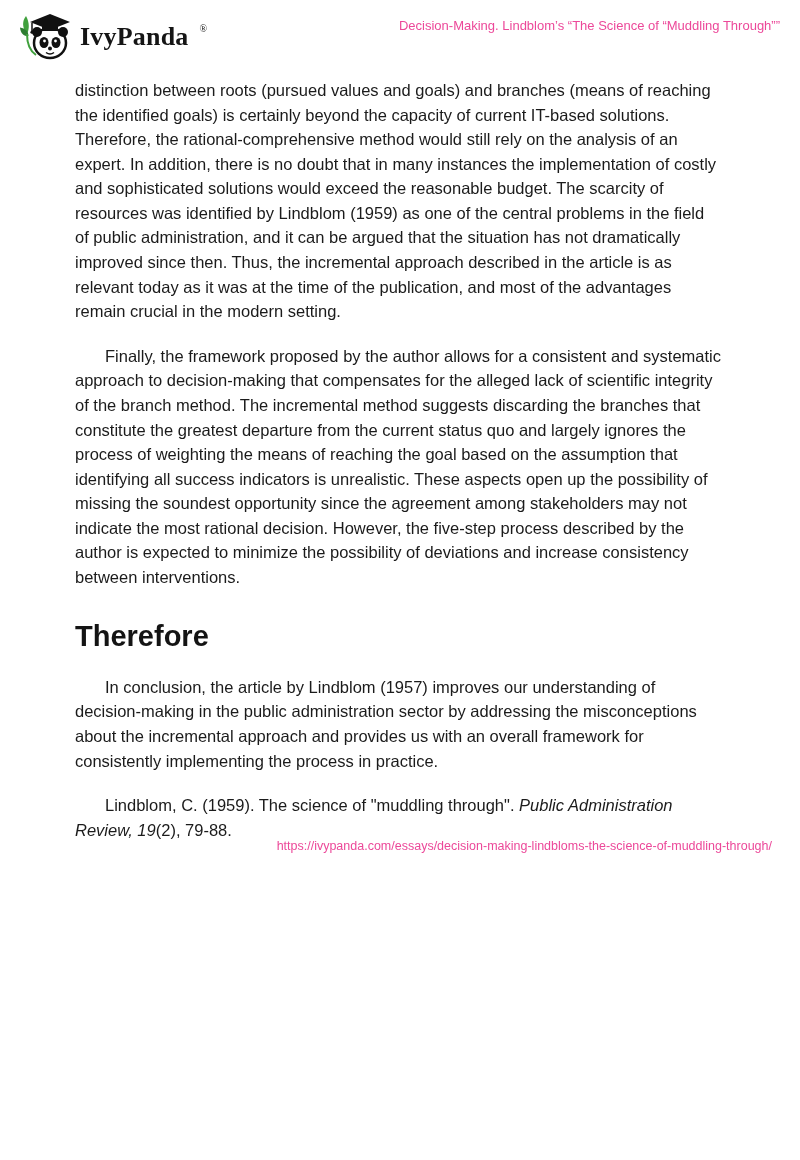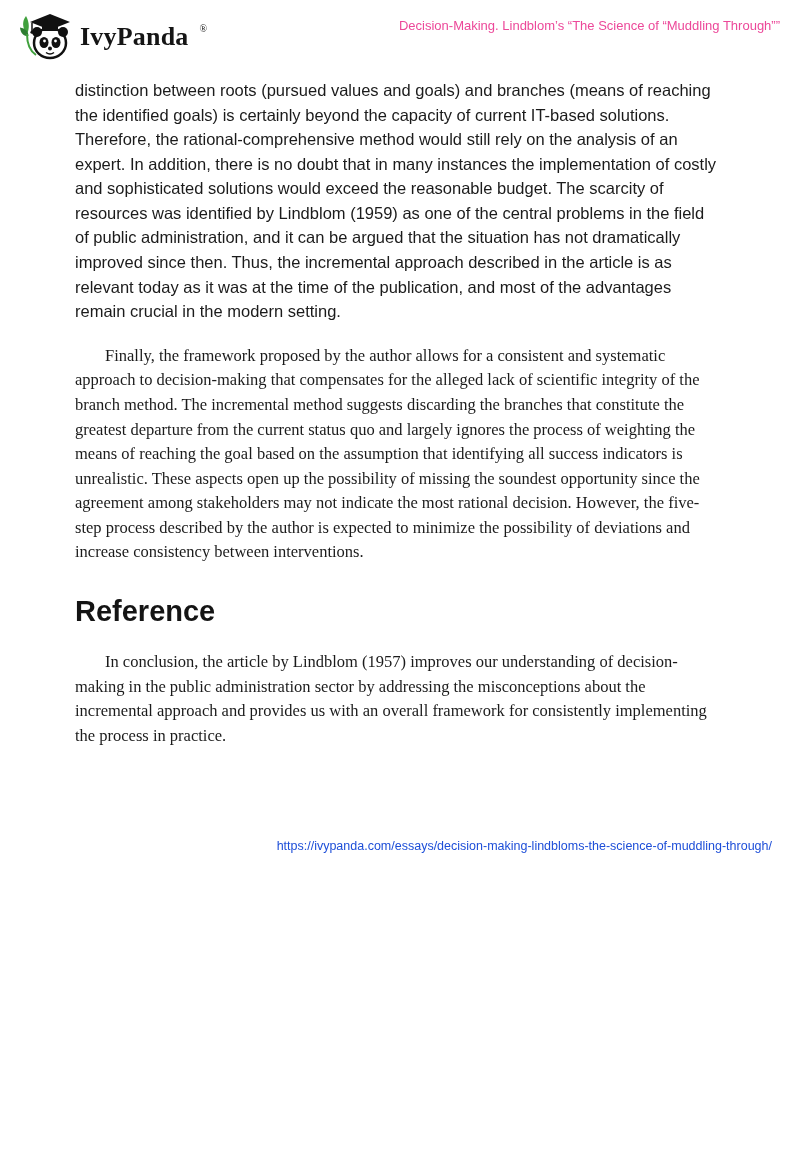--- a/index.html
+++ b/index.html
@@ -52,36 +52,36 @@
   }
 
   
   .content {
     padding: 8px 79px 0 75px;
     color: #1b1b1b;
     font-size: 16.5px;
     line-height: 1.49;
   }
   .para { margin: 0 0 20px 0; }
-  .para.indent { text-indent: 30px; font-family: Liberation Serif, serif; }
+  .para.indent { text-indent: 30px; }
   .heading {
     font-size: 29px;
     font-weight: 700;
     color: #141414;
     margin: 30px 0 22px 0;
     line-height: 1.15;
   }
   .reference-citation em { font-style: italic; }
 
   
   .footer-url {
     position: absolute;
     right: 28px;
     bottom: 13px;
-    color: #1d4ed8;
+    color: #ec4899;
     font-size: 12.5px;
   }
 </style>
 </head>
 <body>
 
 <div class="page">
 
   <header class="header">
     <div class="brand">
@@ -106,20 +106,21 @@
       <span class="brand-text">IvyPanda</span>
         <span class="brand-reg">®</span>
     </div>
     <div class="doc-title">Decision-Making. Lindblom’s “The Science of “Muddling Through””</div>
   </header>
 
   <main class="content">
     <p class="para">distinction between roots (pursued values and goals) and branches (means of reaching the identified goals) is certainly beyond the capacity of current IT-based solutions. Therefore, the rational-comprehensive method would still rely on the analysis of an expert. In addition, there is no doubt that in many instances the implementation of costly and sophisticated solutions would exceed the reasonable budget. The scarcity of resources was identified by Lindblom (1959) as one of the central problems in the field of public administration, and it can be argued that the situation has not dramatically improved since then. Thus, the incremental approach described in the article is as relevant today as it was at the time of the publication, and most of the advantages remain crucial in the modern setting.</p>
     <p class="para indent">Finally, the framework proposed by the author allows for a consistent and systematic approach to decision-making that compensates for the alleged lack of scientific integrity of the branch method. The incremental method suggests discarding the branches that constitute the greatest departure from the current status quo and largely ignores the process of weighting the means of reaching the goal based on the assumption that identifying all success indicators is unrealistic. These aspects open up the possibility of missing the soundest opportunity since the agreement among stakeholders may not indicate the most rational decision. However, the five-step process described by the author is expected to minimize the possibility of deviations and increase consistency between interventions.</p>
 
-    <h2 class="heading">Reference</h2>
+    <h2 class="heading">Therefore</h2>
     <p class="para indent">In conclusion, the article by Lindblom (1957) improves our understanding of decision-making in the public administration sector by addressing the misconceptions about the incremental approach and provides us with an overall framework for consistently implementing the process in practice.</p>
 
+    <p class="para indent reference-citation"><span>Lindblom, C. (1959). The science of "muddling through". </span><em>Public Administration Review, 19</em><span>(2), 79-88.</span></p>
   </main>
 
   <div class="footer-url">https://ivypanda.com/essays/decision-making-lindbloms-the-science-of-muddling-through/</div>
 
 </div>
 
 </body></html>

